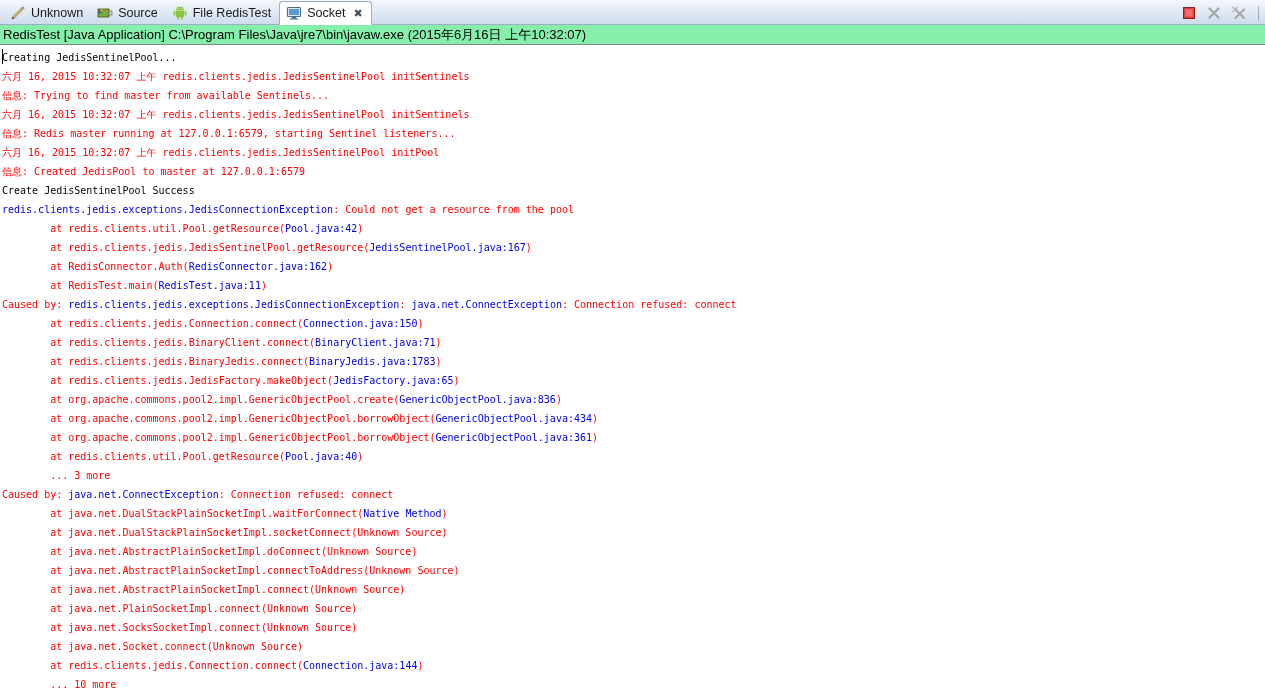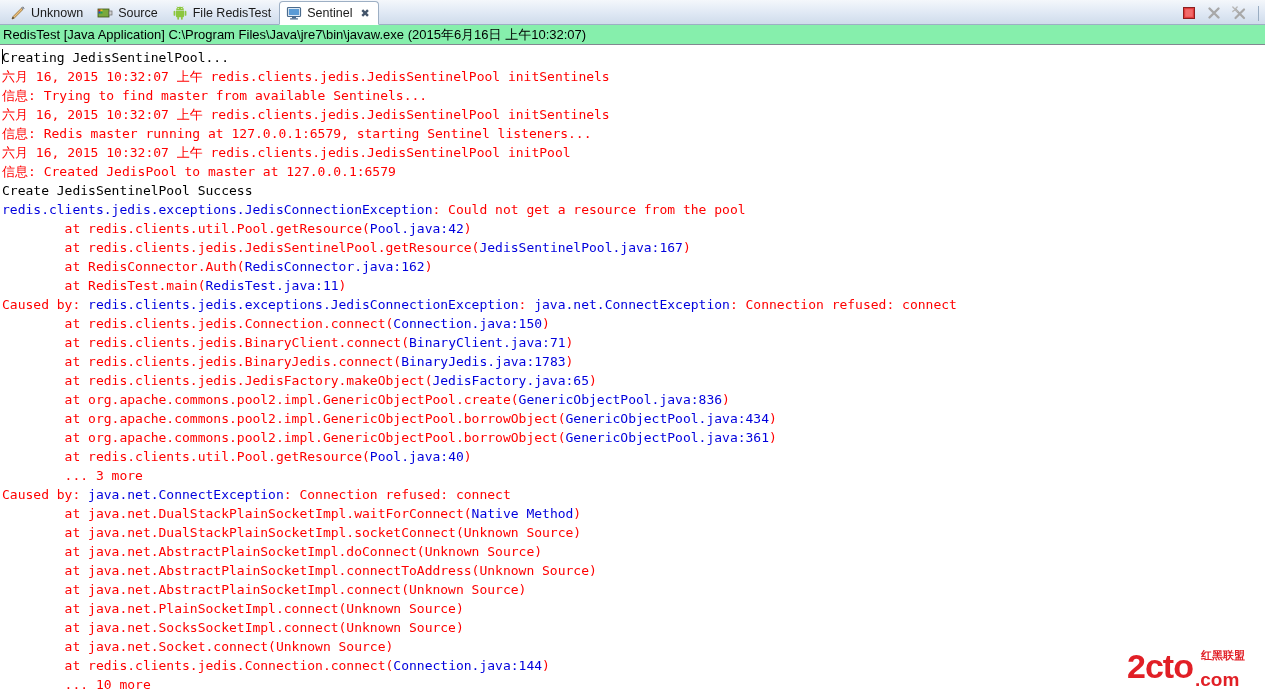--- a/index.html
+++ b/index.html
@@ -92,21 +92,21 @@
     position: relative;
     height: 650px;
     background: #ffffff;
     border-top: 1px solid #828790;
     box-sizing: border-box;
     overflow: hidden;
   }
   .lines {
     padding: 3px 0 0 2px;
     font-family: "DejaVu Sans Mono", "Liberation Mono", monospace;
-    font-size: 13px;
+    font-size: 10px;
     line-height: 19px;
     white-space: pre;
   }
   .ln { height: 19px; white-space: pre; }
   .c-black { color: #000000; }
   .c-red   { color: #ff0000; }
   .lnk {
     color: #0000dd;
   }
   .caret {
@@ -178,21 +178,21 @@
 
   <div class="tab active">
     <span class="ticon">
       <svg width="16" height="16" viewBox="0 0 16 16">
         <rect x="1.5" y="2.5" width="13" height="9" rx="1" fill="#ffffff" stroke="#4a6a8c" stroke-width="1.2"></rect>
         <rect x="2.8" y="3.8" width="10.4" height="6.4" fill="#5b9bd5"></rect>
         <rect x="6" y="11.8" width="4" height="1.6" fill="#4a6a8c"></rect>
         <rect x="4" y="13.2" width="8" height="1.3" rx="0.5" fill="#4a6a8c"></rect>
       </svg>
     </span>
-    <span class="tab-label">Sentinel</span>
+    <span class="tab-label">Socket</span>
     <span class="tab-close">✖</span>
   </div>
 
   <div class="tb-right">
     <span class="ticon">
       <svg width="16" height="16" viewBox="0 0 16 16">
         <rect x="2.5" y="2.5" width="11" height="11" fill="#e03b3b" stroke="#8d1f1f" stroke-width="1"></rect>
         <rect x="4.2" y="4.2" width="7.6" height="7.6" fill="#f26a6a"></rect>
       </svg>
     </span>
@@ -210,20 +210,13 @@
     <span class="sep"></span>
   </div>
 </div>
 
 <div class="proc-header">RedisTest [Java Application] C:\Program Files\Java\jre7\bin\javaw.exe (2015年6月16日 上午10:32:07)</div>
 
 <div class="console">
   <div class="caret"></div>
   <div class="lines" id="console-lines"><div class="ln c-black"><span>Creating JedisSentinelPool...</span></div><div class="ln c-red"><span>六月 16, 2015 10:32:07 上午 redis.clients.jedis.JedisSentinelPool initSentinels</span></div><div class="ln c-red"><span>信息: Trying to find master from available Sentinels...</span></div><div class="ln c-red"><span>六月 16, 2015 10:32:07 上午 redis.clients.jedis.JedisSentinelPool initSentinels</span></div><div class="ln c-red"><span>信息: Redis master running at 127.0.0.1:6579, starting Sentinel listeners...</span></div><div class="ln c-red"><span>六月 16, 2015 10:32:07 上午 redis.clients.jedis.JedisSentinelPool initPool</span></div><div class="ln c-red"><span>信息: Created JedisPool to master at 127.0.0.1:6579</span></div><div class="ln c-black"><span>Create JedisSentinelPool Success</span></div><div class="ln c-red"><span class="lnk">redis.clients.jedis.exceptions.JedisConnectionException</span><span>: Could not get a resource from the pool</span></div><div class="ln c-red"><span>        at redis.clients.util.Pool.getResource(</span><span class="lnk">Pool.java:42</span><span>)</span></div><div class="ln c-red"><span>        at redis.clients.jedis.JedisSentinelPool.getResource(</span><span class="lnk">JedisSentinelPool.java:167</span><span>)</span></div><div class="ln c-red"><span>        at RedisConnector.Auth(</span><span class="lnk">RedisConnector.java:162</span><span>)</span></div><div class="ln c-red"><span>        at RedisTest.main(</span><span class="lnk">RedisTest.java:11</span><span>)</span></div><div class="ln c-red"><span>Caused by: </span><span class="lnk">redis.clients.jedis.exceptions.JedisConnectionException</span><span>: </span><span class="lnk">java.net.ConnectException</span><span>: Connection refused: connect</span></div><div class="ln c-red"><span>        at redis.clients.jedis.Connection.connect(</span><span class="lnk">Connection.java:150</span><span>)</span></div><div class="ln c-red"><span>        at redis.clients.jedis.BinaryClient.connect(</span><span class="lnk">BinaryClient.java:71</span><span>)</span></div><div class="ln c-red"><span>        at redis.clients.jedis.BinaryJedis.connect(</span><span class="lnk">BinaryJedis.java:1783</span><span>)</span></div><div class="ln c-red"><span>        at redis.clients.jedis.JedisFactory.makeObject(</span><span class="lnk">JedisFactory.java:65</span><span>)</span></div><div class="ln c-red"><span>        at org.apache.commons.pool2.impl.GenericObjectPool.create(</span><span class="lnk">GenericObjectPool.java:836</span><span>)</span></div><div class="ln c-red"><span>        at org.apache.commons.pool2.impl.GenericObjectPool.borrowObject(</span><span class="lnk">GenericObjectPool.java:434</span><span>)</span></div><div class="ln c-red"><span>        at org.apache.commons.pool2.impl.GenericObjectPool.borrowObject(</span><span class="lnk">GenericObjectPool.java:361</span><span>)</span></div><div class="ln c-red"><span>        at redis.clients.util.Pool.getResource(</span><span class="lnk">Pool.java:40</span><span>)</span></div><div class="ln c-red"><span>        ... 3 more</span></div><div class="ln c-red"><span>Caused by: </span><span class="lnk">java.net.ConnectException</span><span>: Connection refused: connect</span></div><div class="ln c-red"><span>        at java.net.DualStackPlainSocketImpl.waitForConnect(</span><span class="lnk">Native Method</span><span>)</span></div><div class="ln c-red"><span>        at java.net.DualStackPlainSocketImpl.socketConnect(Unknown Source)</span></div><div class="ln c-red"><span>        at java.net.AbstractPlainSocketImpl.doConnect(Unknown Source)</span></div><div class="ln c-red"><span>        at java.net.AbstractPlainSocketImpl.connectToAddress(Unknown Source)</span></div><div class="ln c-red"><span>        at java.net.AbstractPlainSocketImpl.connect(Unknown Source)</span></div><div class="ln c-red"><span>        at java.net.PlainSocketImpl.connect(Unknown Source)</span></div><div class="ln c-red"><span>        at java.net.SocksSocketImpl.connect(Unknown Source)</span></div><div class="ln c-red"><span>        at java.net.Socket.connect(Unknown Source)</span></div><div class="ln c-red"><span>        at redis.clients.jedis.Connection.connect(</span><span class="lnk">Connection.java:144</span><span>)</span></div><div class="ln c-red"><span>        ... 10 more</span></div></div>
 
-  <div class="watermark">
-    <svg width="130" height="48" viewBox="0 0 130 48">
-      <text x="0" y="36" font-family="&quot;Liberation Sans&quot;, sans-serif" font-size="34" font-weight="bold" fill="#e11f26" letter-spacing="-1">2cto</text>
-      <text x="68" y="44" font-family="&quot;Liberation Sans&quot;, sans-serif" font-size="19" font-weight="bold" fill="#e11f26">.com</text>
-      <text x="74" y="17" font-family="&quot;DejaVu Sans&quot;, sans-serif" font-size="11" font-weight="bold" fill="#e11f26">红黑联盟</text>
-    </svg>
-  </div>
 </div>
 
 </body></html>

